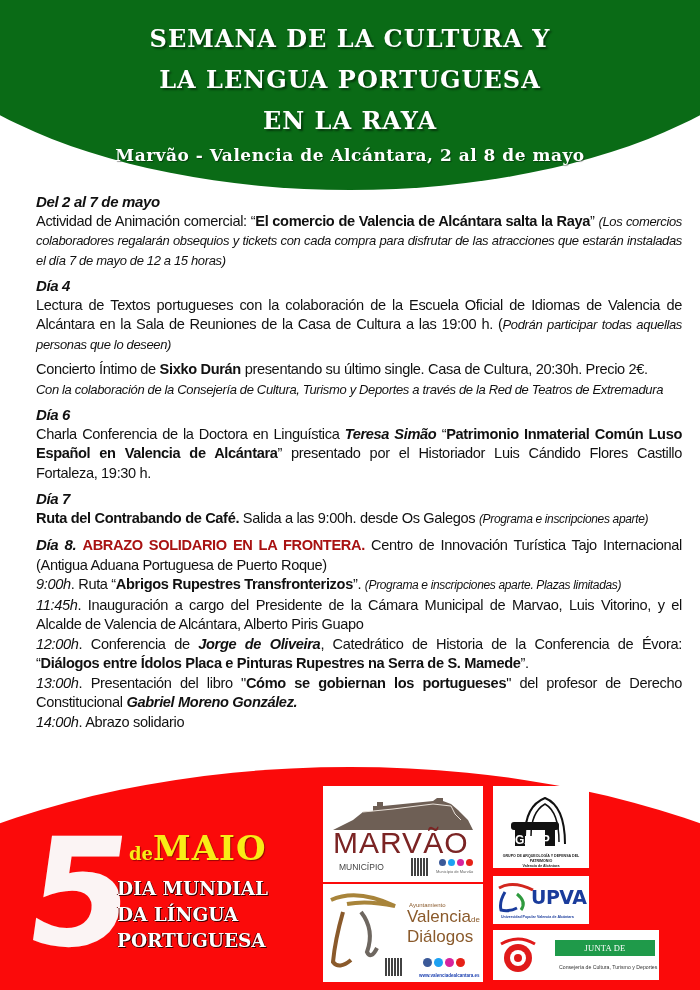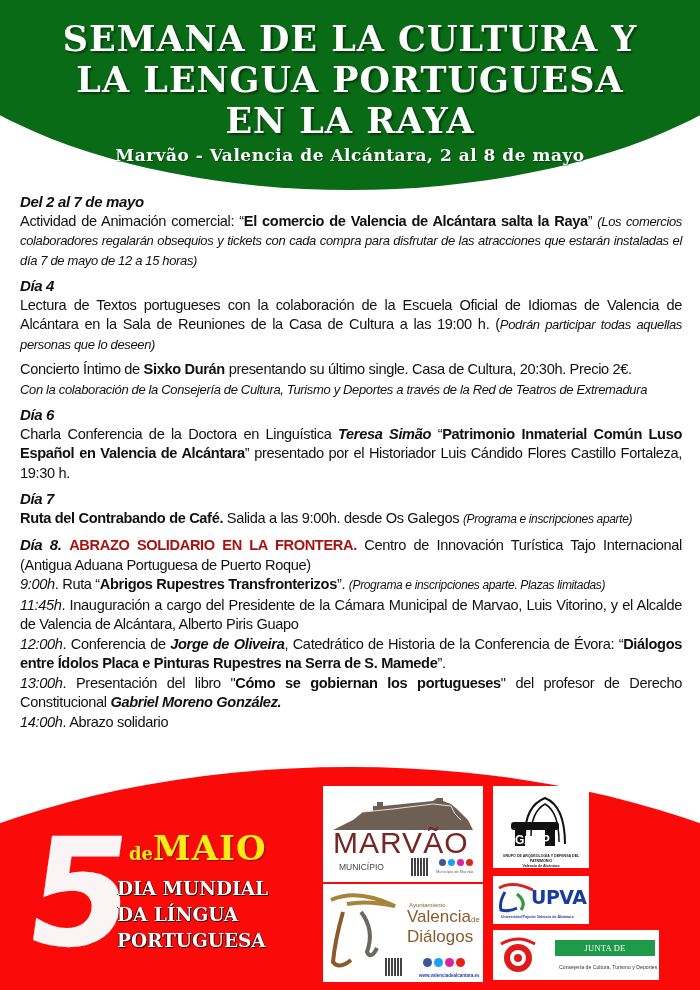--- a/index.html
+++ b/index.html
@@ -16,21 +16,21 @@
     background: #0a6b16;
     border-radius: 50%;
   }
   .header {
     position: absolute; left: 0; top: 0; width: 700px; height: 190px;
     text-align: center; color: #fff;
   }
   .title-line {
     font-family: "DejaVu Serif", serif;
     font-weight: bold;
-    font-size: 35px;
+    font-size: 24px;
     letter-spacing: 1px;
     line-height: 41px;
     text-shadow: 2px 2px 2px rgba(0,0,0,0.45);
   }
   .title-line.l1 { margin-top: 18px; }
   .subtitle {
     font-family: "DejaVu Serif", serif;
     font-weight: bold;
     font-size: 17px;
     margin-top: 4px;
@@ -38,21 +38,21 @@
     text-shadow: 1px 1px 1px rgba(0,0,0,0.4);
   }
   
   .program {
     position: absolute; left: 20px; top: 192px; width: 662px;
     font-family: "Liberation Sans", sans-serif;
     font-size: 14.6px; line-height: 19.5px;
     letter-spacing: -0.35px;
     color: #111;
   }
-  .section { margin-bottom: 6px; }
+  .section { margin-bottom: 6px; margin-left: 16px; }
   .day-title { font-weight: bold; font-style: italic; font-size: 15px; }
   .j { text-align: justify; }
   .small-it { font-style: italic; font-size: 13px; }
   .xs-it { font-style: italic; font-size: 12px; }
   .b { font-weight: bold; }
   .bi { font-weight: bold; font-style: italic; }
   .it { font-style: italic; }
   .red { color: #a81212; font-weight: bold; }
   
   .footer-bg {

